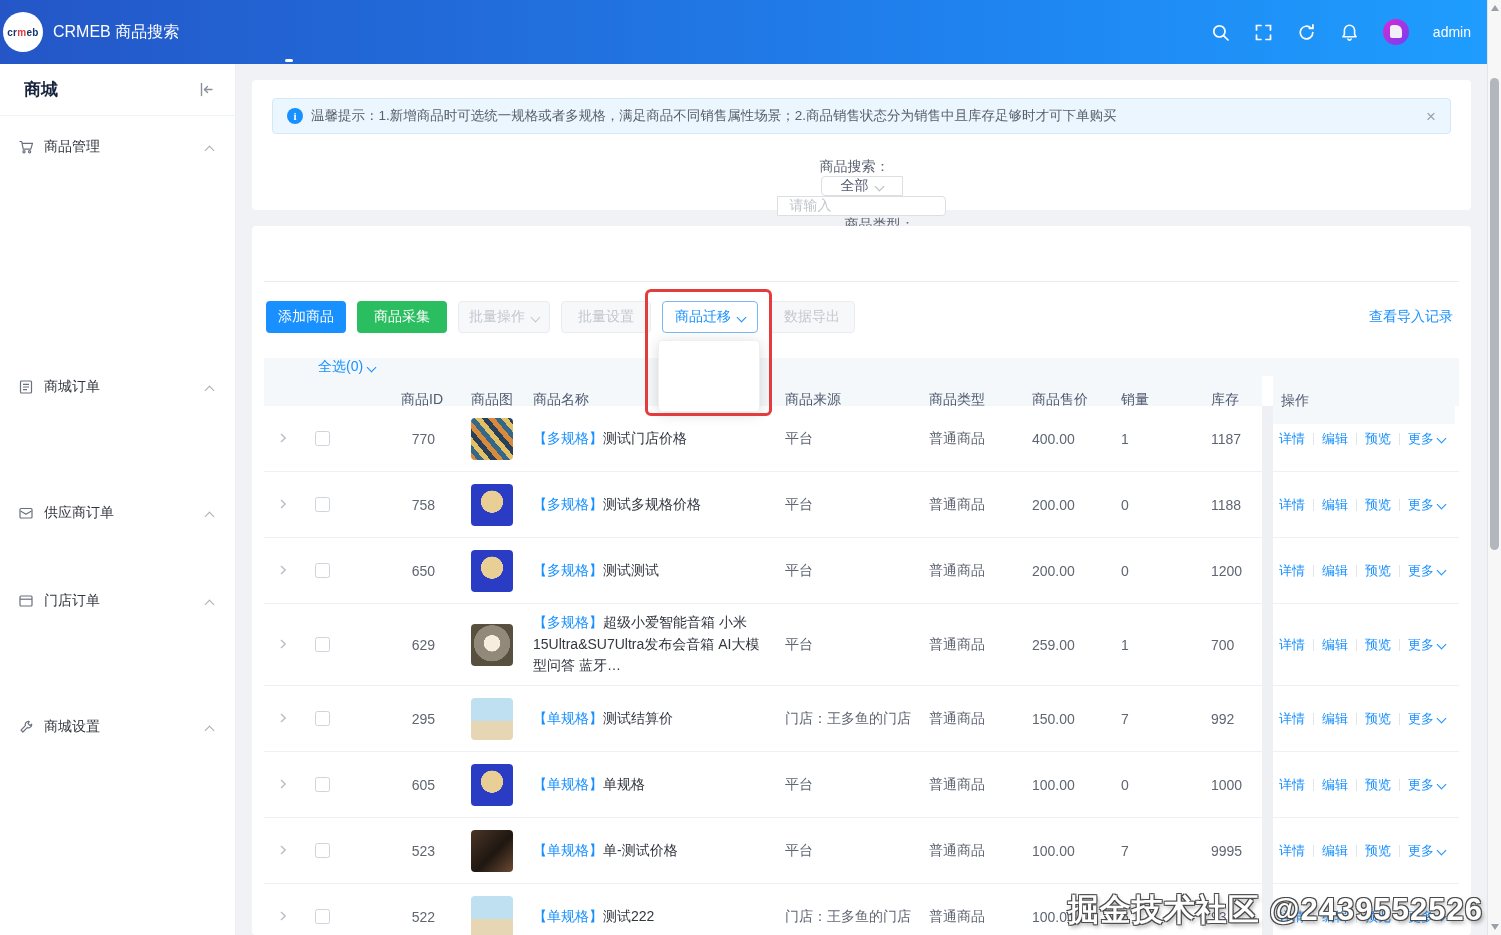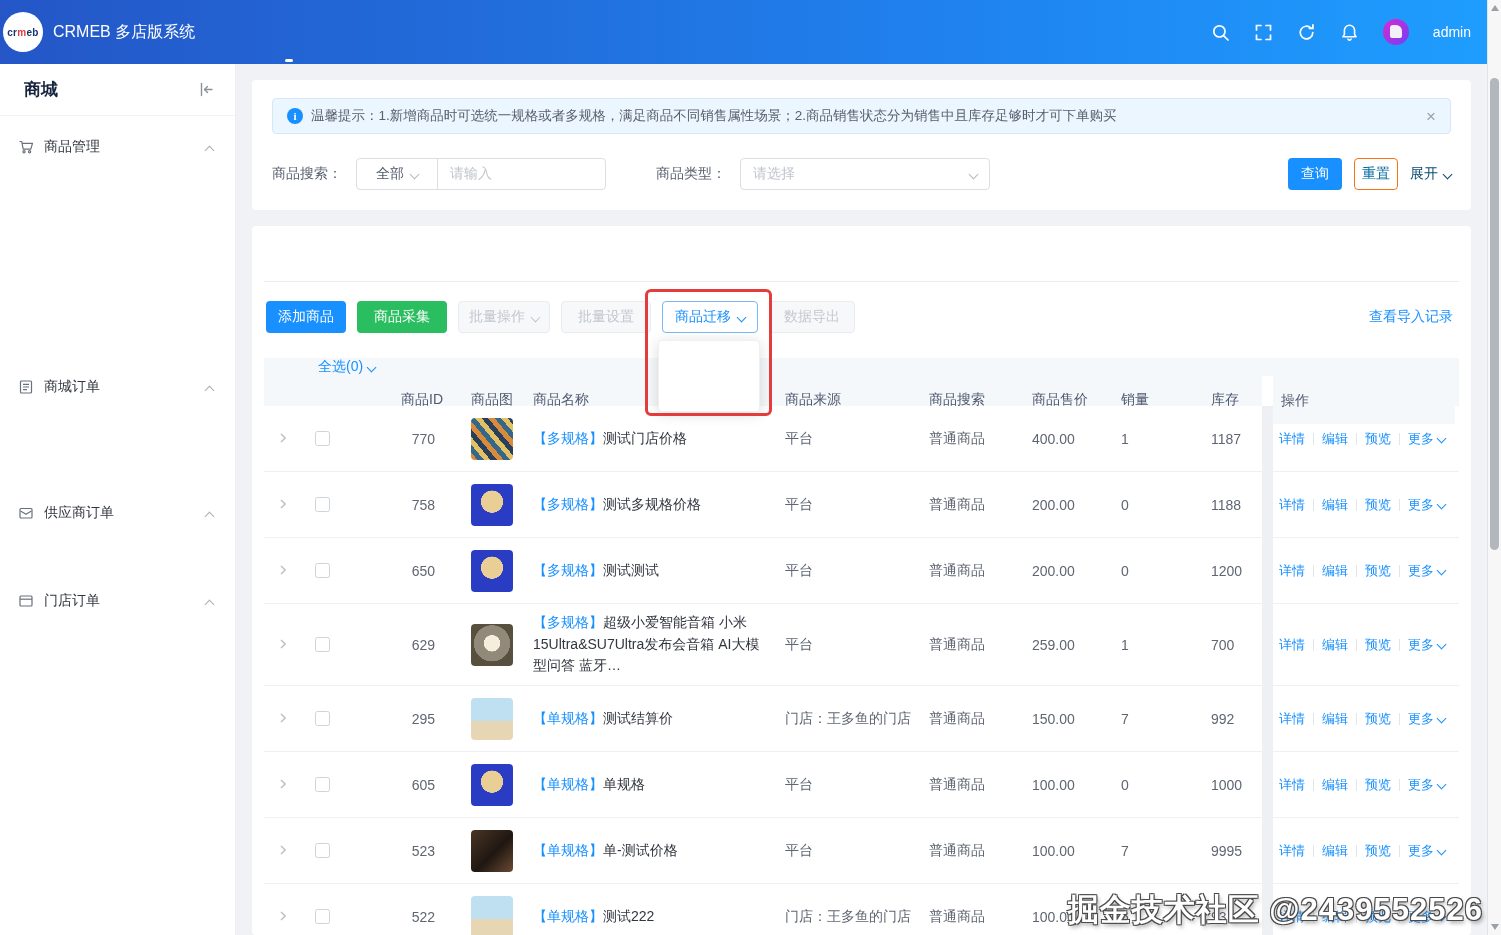--- a/index.html
+++ b/index.html
@@ -43,21 +43,21 @@
   .side-item { height:38px; line-height:38px; font-size:13.5px; color:#5c6370; cursor:pointer; white-space:nowrap; }
   .side-item.active { color:#1890ff; }
 
   
   .content { flex:1; padding:16px 30px 0 16px; overflow:hidden; }
   .card { background:#fff; border-radius:4px; }
   .card1 { padding:18px 20px 20px; }
   .notice { height:36px; background:#ecf6ff; border:1px solid #d2e9fb; border-radius:4px; display:flex; align-items:center; padding:0 14px; color:#59606d; font-size:13.5px; }
   .info-icon { width:16px; height:16px; border-radius:50%; background:#1890ff; color:#fff; font-size:11px; font-weight:bold; display:inline-flex; align-items:center; justify-content:center; margin-right:8px; flex:none; font-family:"Liberation Serif",serif; }
   .notice-close { margin-left:auto; color:#9aa1ac; font-size:17px; cursor:pointer; line-height:1; }
-  .filter-row { display:flex; align-items:center; margin-top:24px; font-size:14px; color:#5a6170; height:32px; }
+  .filter-row { display:flex; align-items:center; margin-top:24px; font-size:14px; color:#5a6170; height:32px;flex-direction:column; }
   .f-label { margin-right:14px; }
   .f-label2 { margin-left:50px; margin-right:14px; }
   .sel { height:32px; border:1px solid #dcdee2; display:flex; align-items:center; background:#fff; cursor:pointer; }
   .scope-sel { width:82px; border-radius:4px 0 0 4px; justify-content:center; gap:7px; color:#515a6e; }
   .kw-input { width:169px; height:32px; border:1px solid #dcdee2; border-radius:0 4px 4px 0; margin-left:-1px; display:flex; align-items:center; padding:0 12px; color:#c0c4cc; cursor:text; background:#fff; }
   .type-sel { width:250px; border-radius:4px; justify-content:space-between; padding:0 12px; color:#c0c4cc; }
   .sel .chev, .kw-input .chev { color:#b6bac2; }
   .filter-actions { margin-left:auto; display:flex; align-items:center; gap:12px; }
   .btn { height:32px; border-radius:4px; font-size:14px; display:inline-flex; align-items:center; justify-content:center; cursor:pointer; border:none; white-space:nowrap; }
   .btn-primary { background:#1890ff; color:#fff; width:54px; }
@@ -127,21 +127,21 @@
   .sb-thumb { position:absolute; left:2px; top:78px; width:9px; height:472px; background:#b3b7bd; border-radius:5px; cursor:grab; }
 </style>
 </head>
 <body>
 
 <header class="navbar">
   <div class="brand-wrap">
     <div class="logo-circle">
         <span>cr<b>m</b>eb</span>
       </div>
-    <div class="brand-name">CRMEB 多店版系统</div>
+    <div class="brand-name">CRMEB 商品搜索</div>
   </div>
   <nav class="nav-items" id="nav-items">
       <div class="nav-item"></div>
       <div class="nav-item active"></div>
       <div class="nav-item"></div>
       <div class="nav-item"></div>
       <div class="nav-item"></div>
       <div class="nav-item"></div>
       <div class="nav-item"></div>
       <div class="nav-item"></div>
@@ -253,20 +253,37 @@
               </svg></span>
       <span>门店订单</span>
       <span class="side-caret"><i class="chev chev-up"></i></span>
     </div>
     <div class="side-items">
             <div class="side-item"></div>
             <div class="side-item"></div>
             <div class="side-item"></div>
           </div>
   </div>
+        <div class="side-section">
+    <div class="side-section-header">
+      <span class="side-icon"><svg viewBox="0 0 16 16" fill="none" stroke="currentColor" stroke-width="1.2" stroke-linejoin="round">
+                <path d="M10.8 2.3a3.3 3.3 0 0 0-3.4 4.4L3 11.1 4.9 13l4.4-4.4a3.3 3.3 0 0 0 4.4-3.4l-1.9 1.2-1.8-1.8 1.2-1.9z"></path>
+              </svg></span>
+      <span>商城设置</span>
+      <span class="side-caret"><i class="chev chev-up"></i></span>
+    </div>
+    <div class="side-items">
+            <div class="side-item"></div>
+            <div class="side-item"></div>
+            <div class="side-item"></div>
+            <div class="side-item"></div>
+            <div class="side-item"></div>
+            <div class="side-item"></div>
+          </div>
+  </div>
       </div>
   </aside>
 
   <main class="content">
     <section class="card card1">
       <div class="notice">
         <span class="info-icon">i</span>
         <span>温馨提示：1.新增商品时可选统一规格或者多规格，满足商品不同销售属性场景；2.商品销售状态分为销售中且库存足够时才可下单购买</span>
         <span class="notice-close">×</span>
       </div>
@@ -324,21 +341,21 @@
       <div class="tgrid thead">
         <div></div>
         <div class="h-selectall">
           <span>全选(0)</span>
             <i class="chev chev-down"></i>
         </div>
         <div class="th-c h-id">商品ID</div>
         <div class="th-c h-thumb">商品图</div>
         <div class="th-c h-name">商品名称</div>
         <div class="th-c h-source">商品来源</div>
-        <div class="th-c h-type">商品搜索</div>
+        <div class="th-c h-type">商品类型</div>
         <div class="th-c h-price">商品售价</div>
         <div class="th-c h-sales">销量</div>
         <div class="th-c h-stock">库存</div>
         <div class="c-gutter"></div>
         <div class="th-c h-actions">操作</div>
       </div>
 
       <div id="tbody">
           <div class="tgrid trow">
     <div class="c c-expand">

